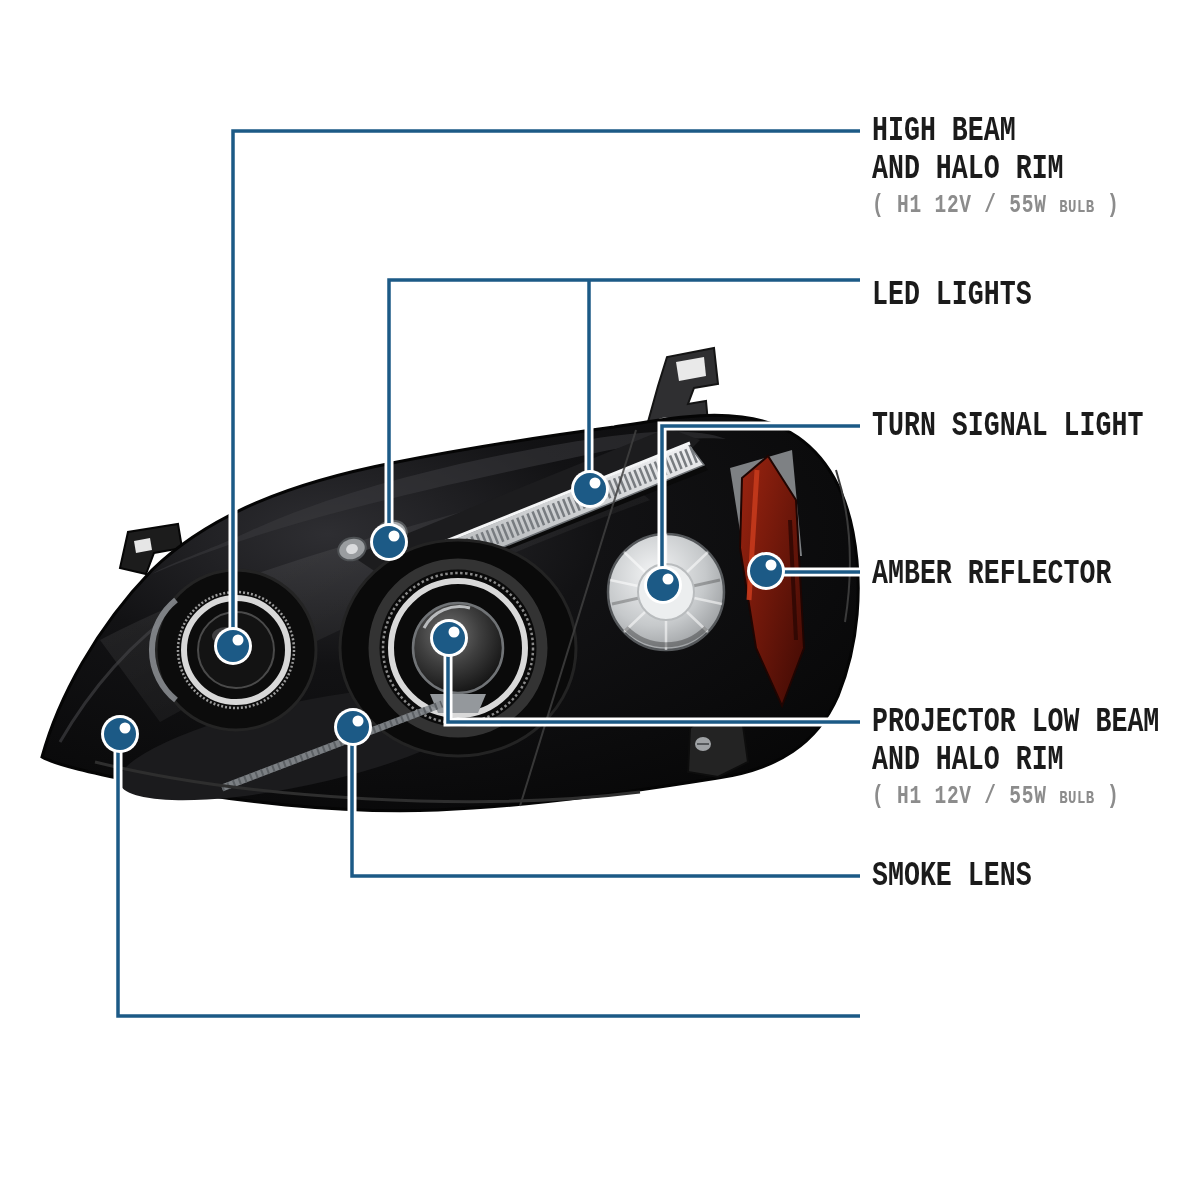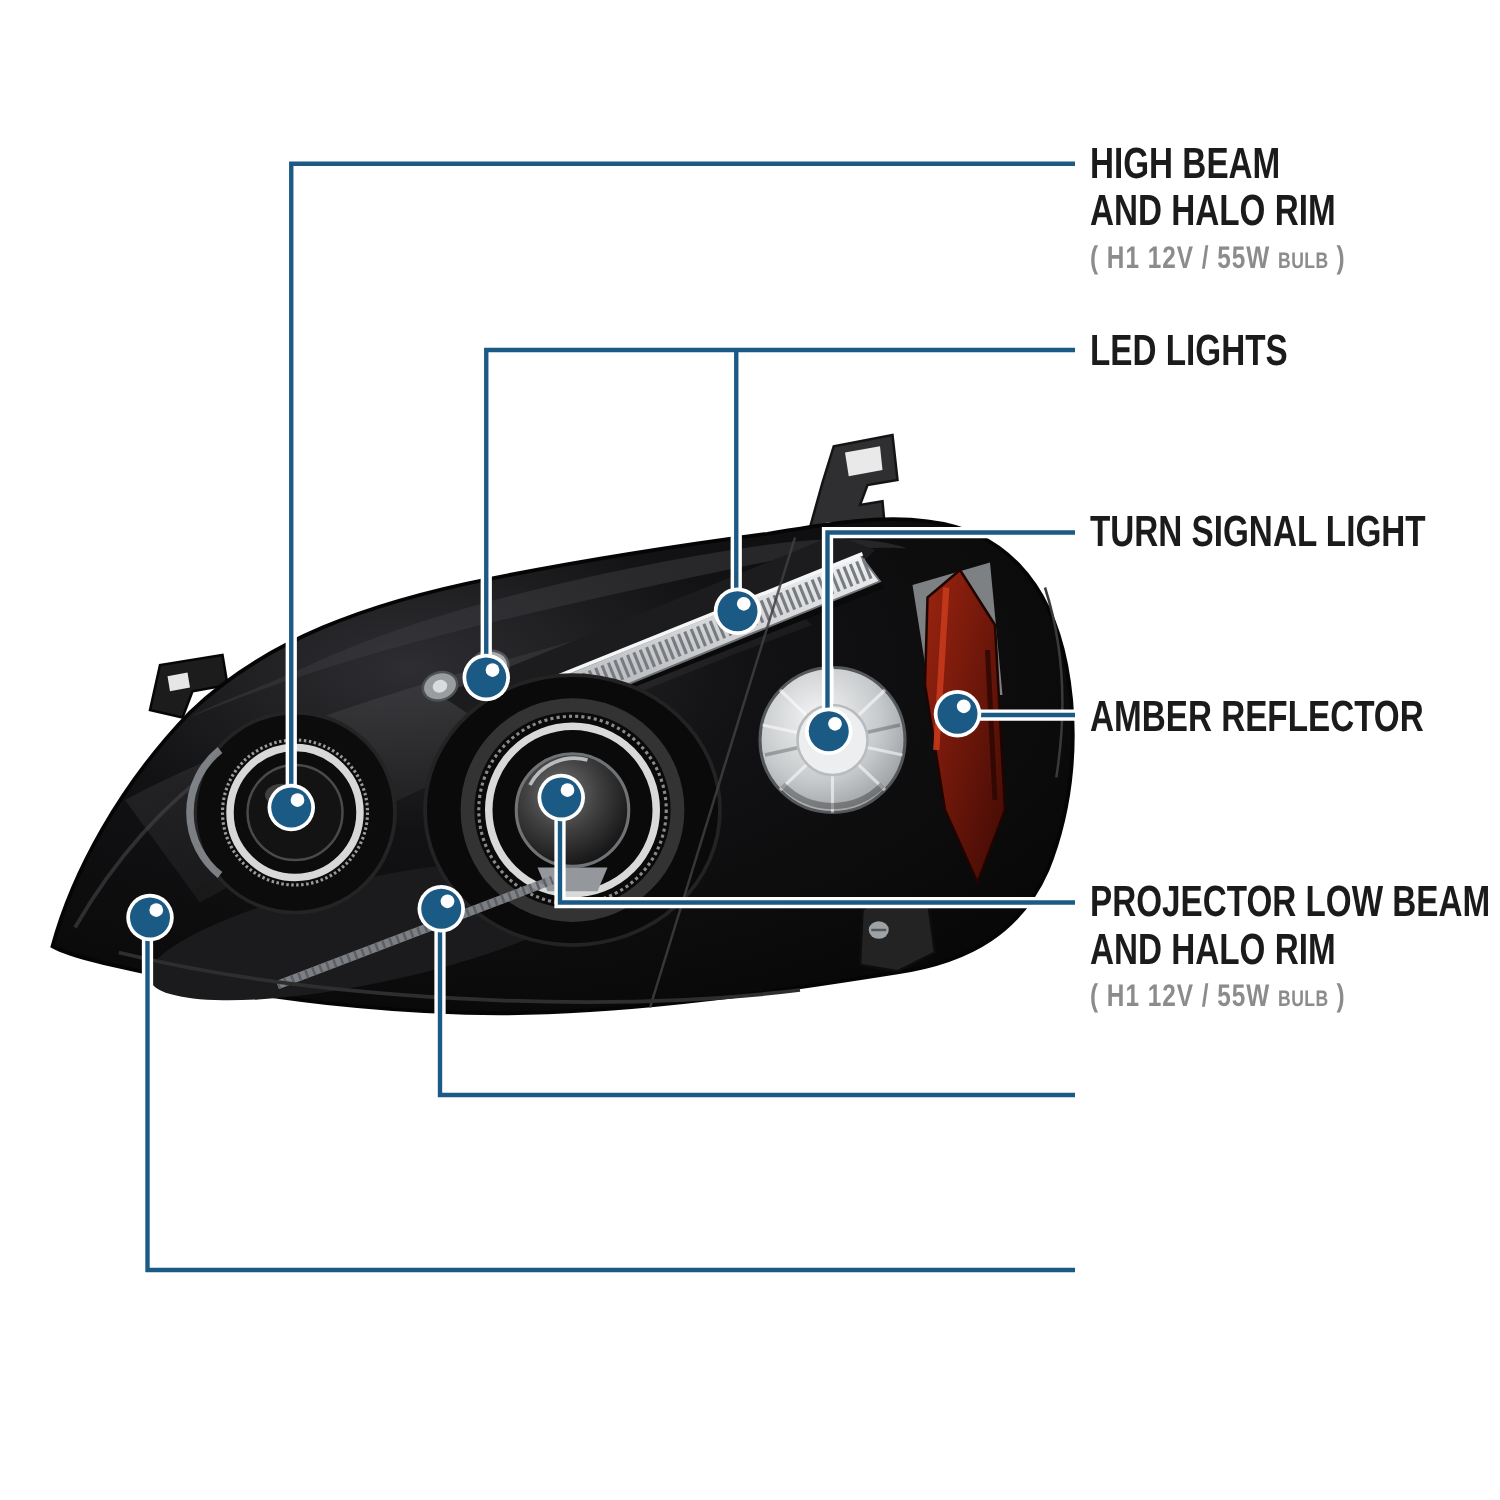--- a/index.html
+++ b/index.html
@@ -1,20 +1,20 @@
 <!DOCTYPE html>
 <html><head>
 <meta charset="utf-8">
 <style>
   html,body{margin:0;padding:0;}
   body{
     width:1200px;height:1200px;position:relative;background:#ffffff;
     font-family:"Liberation Sans", sans-serif;overflow:hidden;
   }
-  #stage{position:absolute;inset:0;}
+  #stage{position:absolute;inset:0;font-family:Liberation Mono, monospace;}
   svg{position:absolute;left:0;top:0;}
 
   
   .casing{fill:none;stroke:#ffffff;stroke-width:9;}
   .lead{fill:none;stroke-width:3.5;}
 
   
   .label{position:absolute;left:872px;}
   .lbl-line{
     font-weight:bold;font-size:35px;line-height:38px;color:#1b1b1b;
@@ -224,21 +224,21 @@
   <div class="label" style="top:112px">
     <div class="lbl-line">HIGH BEAM</div>
     <div class="lbl-line">AND HALO RIM</div>
     <div class="lbl-sub">
       <span>( H1 12V / 55W</span>
       <span class="small">BULB</span>
       <span>)</span>
     </div>
   </div>
 
-  <div class="label single" style="top:262px">
+  <div class="label single" style="top:276px">
     <div class="lbl-line">LED LIGHTS</div>
   </div>
 
   <div class="label single" style="top:407px">
     <div class="lbl-line">TURN SIGNAL LIGHT</div>
   </div>
 
   <div class="label single" style="top:555px">
     <div class="lbl-line">AMBER REFLECTOR</div>
   </div>
@@ -246,15 +246,18 @@
   <div class="label" style="top:703px">
     <div class="lbl-line">PROJECTOR LOW BEAM</div>
     <div class="lbl-line">AND HALO RIM</div>
     <div class="lbl-sub">
       <span>( H1 12V / 55W</span>
       <span class="small">BULB</span>
       <span>)</span>
     </div>
   </div>
 
+  <div class="label single" style="top:857px">
+    <div class="lbl-line">SMOKE LENS</div>
+  </div>
 
 
 </div>
 
 </body></html>

